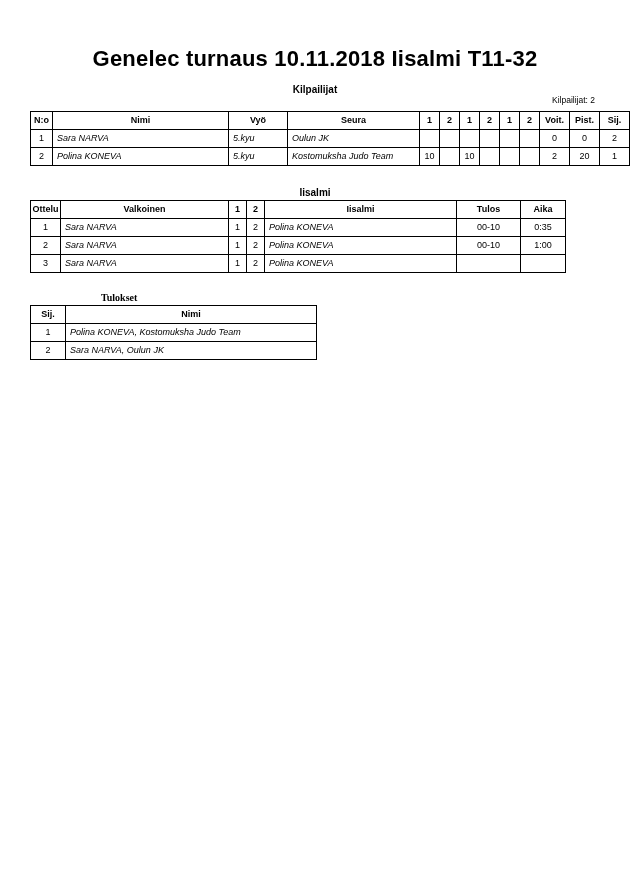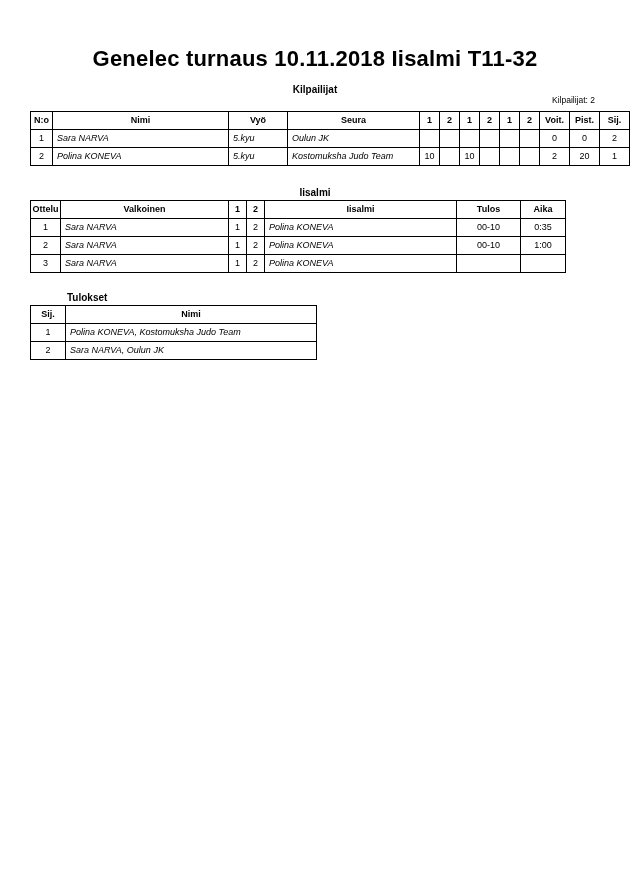--- a/index.html
+++ b/index.html
@@ -87,21 +87,22 @@
   #matches-table .m-s1     { width: 17px; }
   #matches-table .m-s2     { width: 17px; }
   #matches-table .m-blue   { width: 191px; }
   #matches-table .m-res    { width: 63px; }
   #matches-table .m-time   { width: 44px; }
 
   
   #results-title {
     margin-top: 19px;
     text-align: left;
-    padding-left: 67px;
+    padding-left: 101px;
+    font-family: Liberation Serif, serif;
   }
   #results-table {
     margin-left: 30px;
     margin-top: 2px;
     width: 286px;
   }
   #results-table .r-rank { width: 34px; }
   #results-table .r-name { width: 250px; }
 </style>
 </head>

